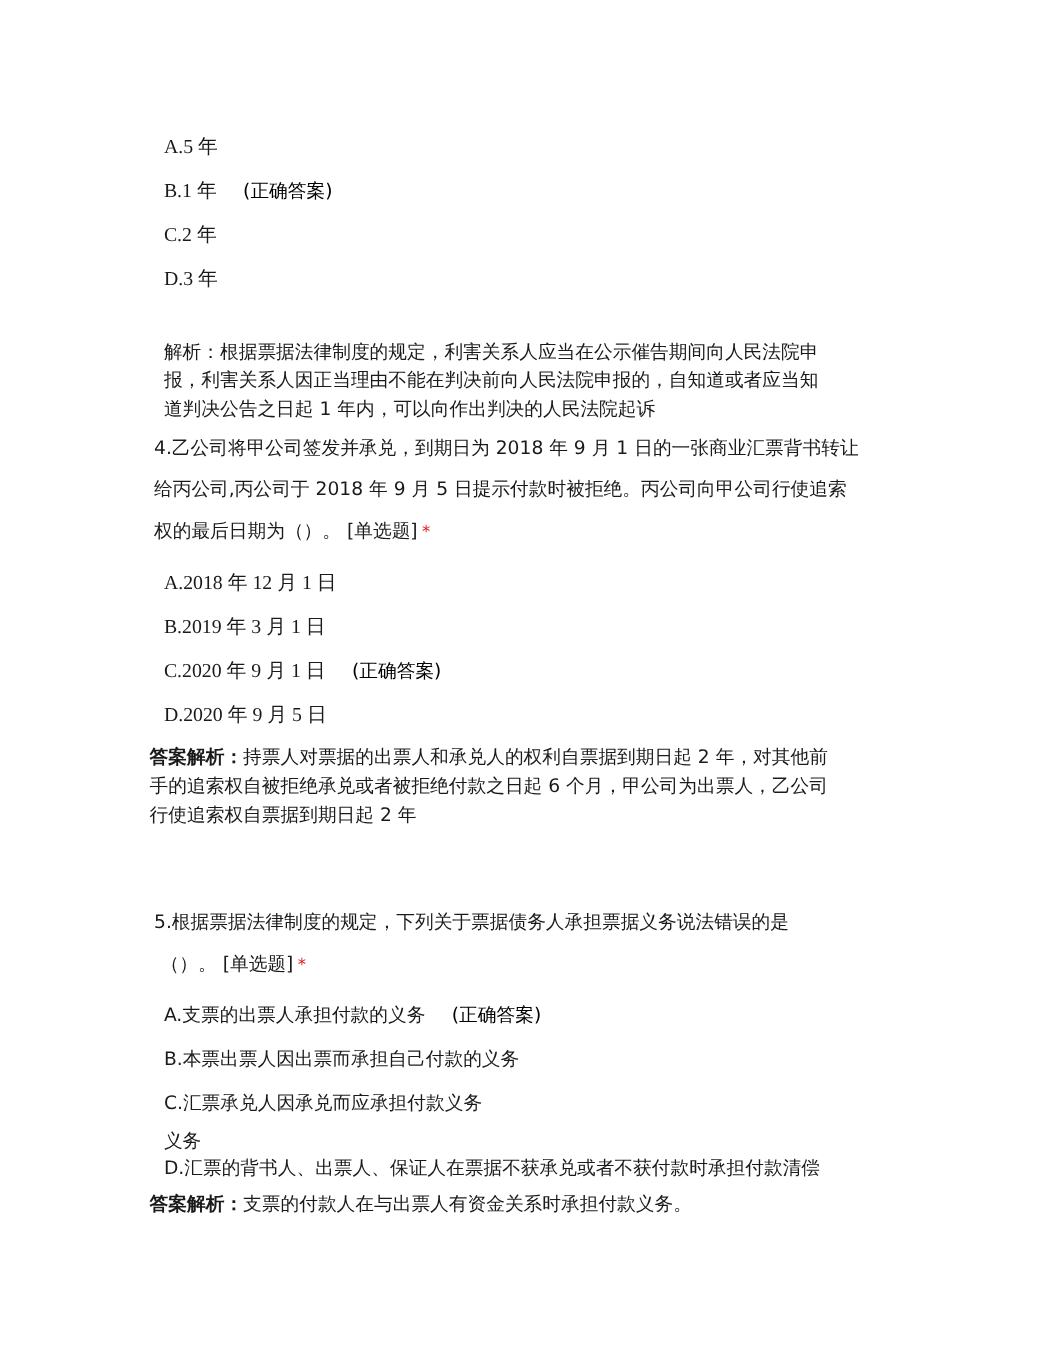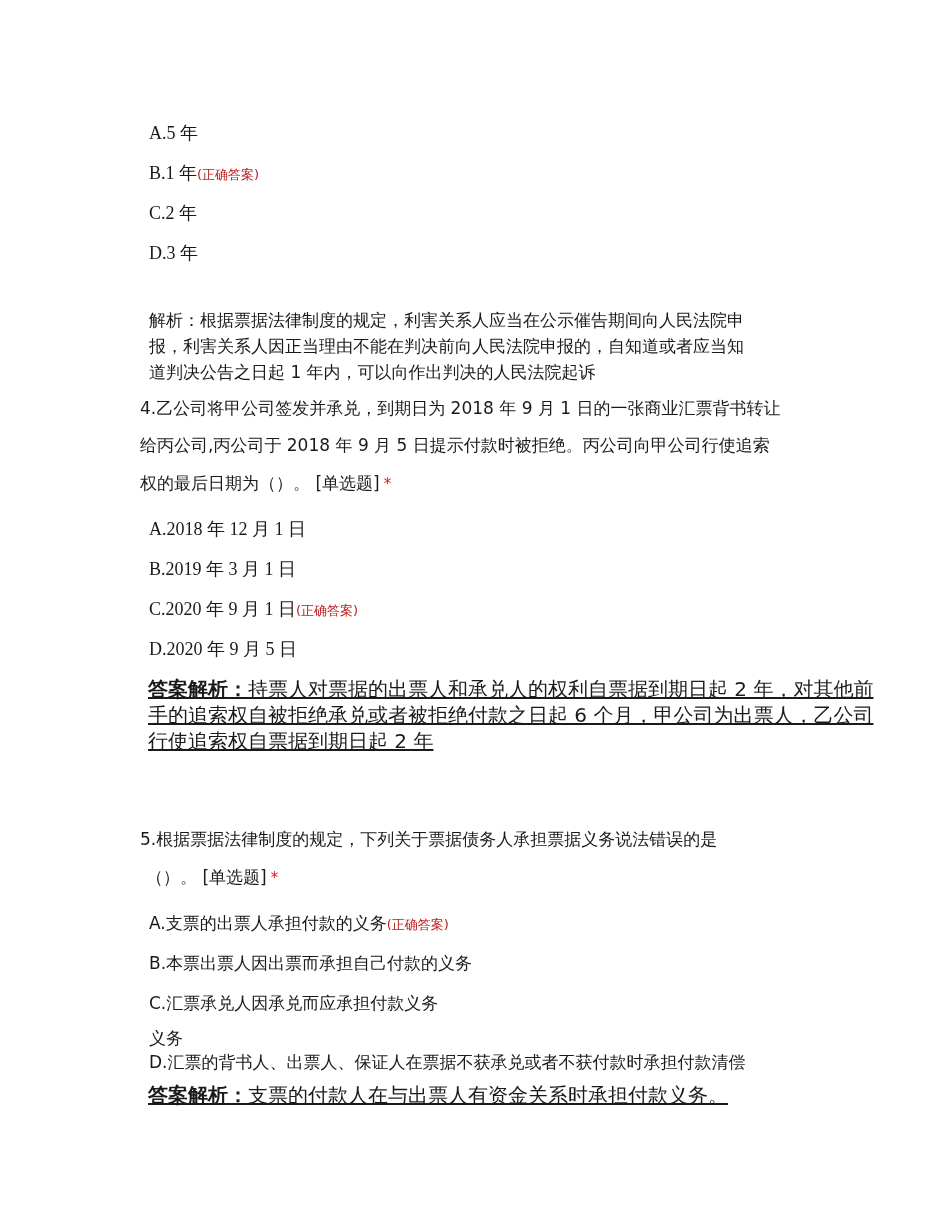--- a/index.html
+++ b/index.html
@@ -11,46 +11,45 @@
       width: 950px;
       height: 1230px;
       position: relative;
       overflow: hidden;
       font-family: "Liberation Serif", "DejaVu Serif", serif;
       color: #1a1a1a;
       font-size: 18px;
     }
     .abs { position: absolute; white-space: nowrap; }
     .opt { left: 149px; font-size: 18px; line-height: 22px; }
-    .correct { color: #b91c1c; font-family: "DejaVu Sans", sans-serif; font-size: 13px; }
+    .correct { color: #000000; font-family: "DejaVu Sans", sans-serif; font-size: 17px; margin-left: 24px; }
     .req { color: #e02020; font-family: "DejaVu Sans", sans-serif; font-size: 15px; margin-left: 4px; }
     .cjk { font-family: "DejaVu Sans", sans-serif; font-size: 17px; }
     .para {
       position: absolute;
       left: 149px;
       width: 670px;
       font-size: 17px;
       line-height: 26px;
       white-space: normal;
       margin-top: 34px;
     }
     .q-line {
       position: absolute;
       left: 140px;
       font-size: 17px;
       line-height: 24px;
       white-space: nowrap;
     }
     .analysis {
       position: absolute;
-      left: 148px;
+      left: 136px;
       width: 680px;
-      font-size: 20px;
+      font-size: 17px;
       line-height: 26px;
-      text-decoration: underline;
     }
     .analysis .label { font-weight: bold; font-family: "DejaVu Sans", sans-serif; }
     .line { display: block; white-space: nowrap; }
   </style>
 </head>
 <body>
 
 <div class="abs opt" style="top:122px;">
   <span>A.5 年</span>
 </div>

